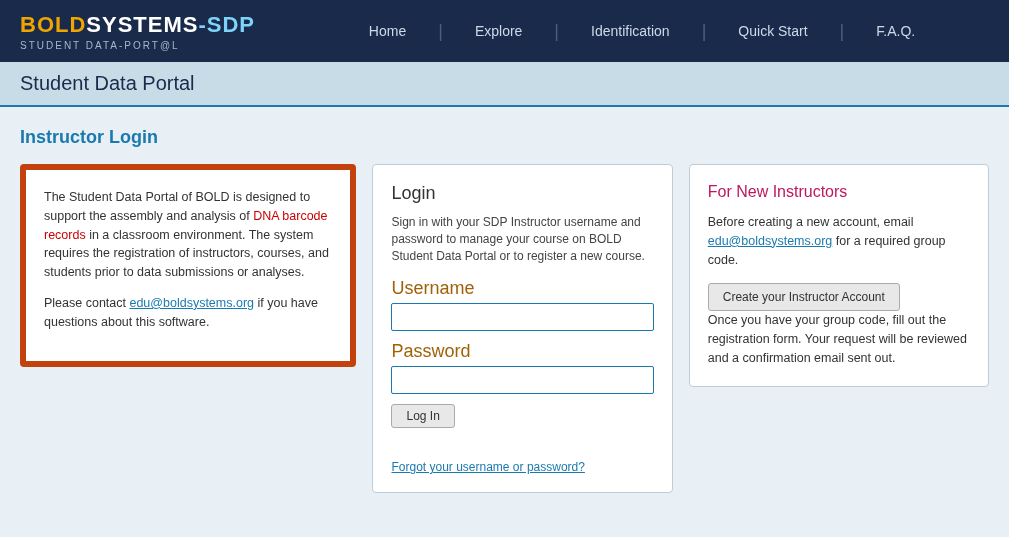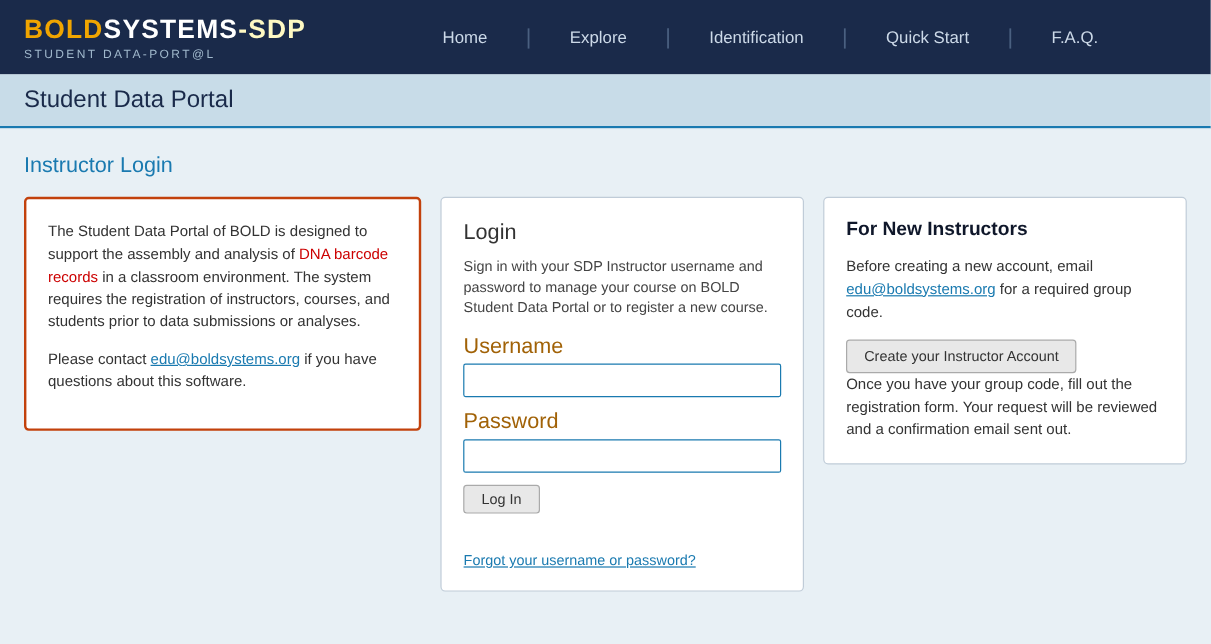--- a/index.html
+++ b/index.html
@@ -23,21 +23,21 @@
       font-weight: bold;
       letter-spacing: 1px;
     }
     #logo-bold-text {
       color: #f0a500;
     }
     #logo-systems {
       color: #fff;
     }
     #logo-sdp {
-      color: #fef9c3;
+      color: #7dd3fc;
     }
     #logo-subtitle {
       color: #a0b8cc;
       font-size: 10px;
       letter-spacing: 2px;
       margin-top: 2px;
     }
     #nav {
       display: flex;
       align-items: center;
@@ -70,21 +70,21 @@
     }
 
     
     #main-content {
       padding: 20px 20px;
       background: #e8f0f5;
     }
     #section-title {
       color: #1a7ab0;
       font-size: 18px;
-      font-weight: normal;
+      font-weight: bold;
       margin-bottom: 16px;
     }
 
     
     #cards-row {
       display: flex;
       gap: 16px;
       align-items: flex-start;
     }
 
@@ -92,21 +92,21 @@
     .card {
       background: #fff;
       border: 1px solid #c0ccd8;
       border-radius: 4px;
       padding: 18px;
     }
 
     
     #info-card {
       flex: 1.1;
-      border: 2px solid #c2410c;
+      border: 6px solid #c2410c;
       color: #333;
       line-height: 1.5;
     }
     #info-card p {
       margin-bottom: 12px;
       font-size: 12.5px;
     }
     #info-card a {
       color: #1a7ab0;
       text-decoration: underline;
@@ -165,22 +165,22 @@
       display: inline-block;
       margin-top: 4px;
     }
 
     
     #new-instructors-card {
       flex: 1;
     }
     #new-instructors-card h2 {
       font-size: 16px;
-      font-weight: bold;
-      color: #0f172a;
+      font-weight: normal;
+      color: #be185d;
       margin-bottom: 12px;
     }
     #new-instructors-card .desc {
       font-size: 12.5px;
       color: #333;
       line-height: 1.5;
       margin-bottom: 14px;
     }
     #new-instructors-card .desc a {
       color: #1a7ab0;

